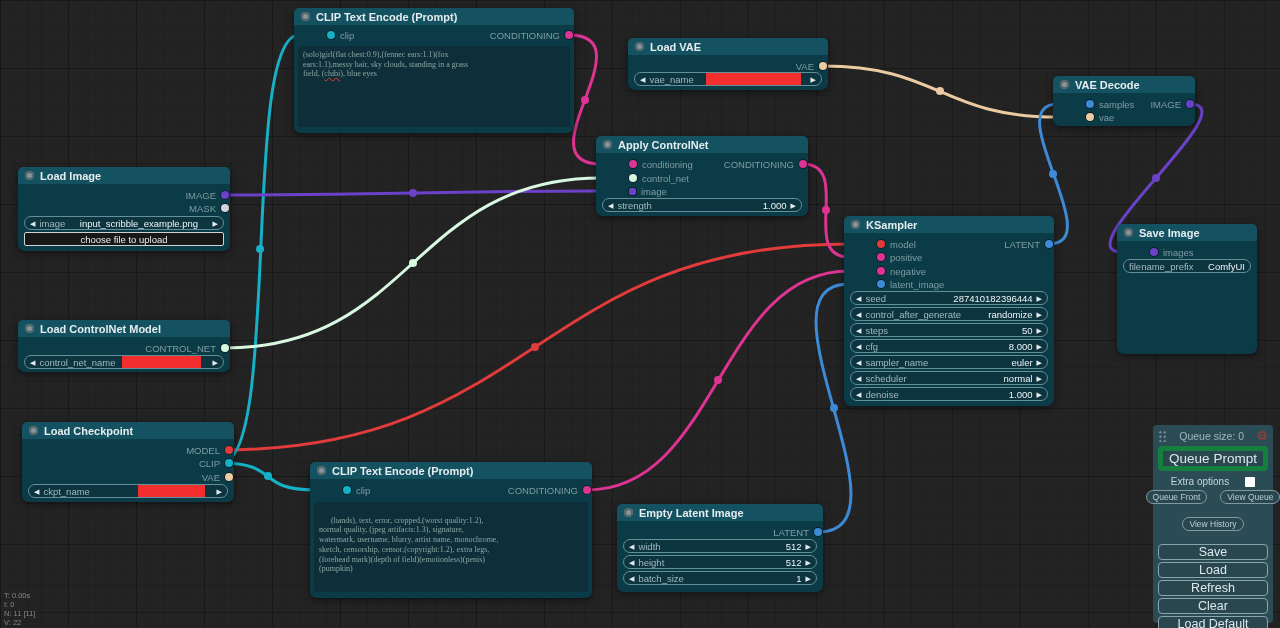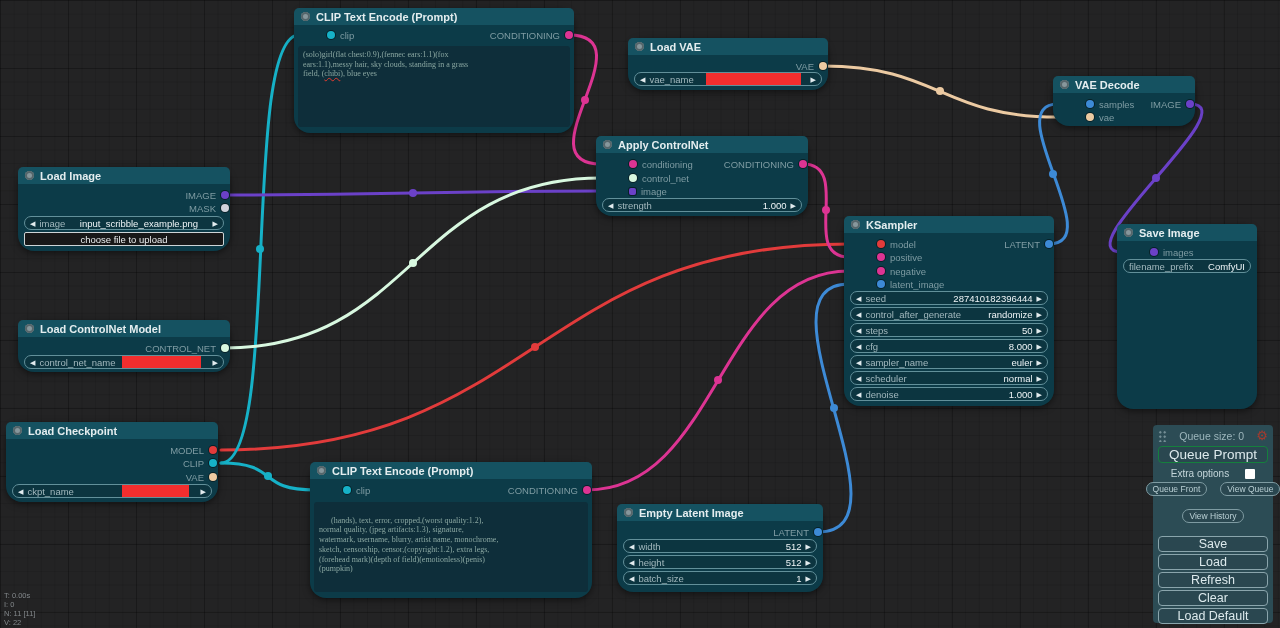--- a/index.html
+++ b/index.html
@@ -9,21 +9,21 @@
     background-color:#232324;
     background-image:
       linear-gradient(rgba(0,0,0,.22) 1px, transparent 1px),
       linear-gradient(90deg, rgba(0,0,0,.22) 1px, transparent 1px),
       linear-gradient(rgba(0,0,0,.10) 1px, transparent 1px),
       linear-gradient(90deg, rgba(0,0,0,.10) 1px, transparent 1px);
     background-size:68px 68px,68px 68px,13.6px 13.6px,13.6px 13.6px;
   }
   #wires{position:absolute;left:0;top:0;z-index:1;}
   #wires path{fill:none;stroke-width:3;stroke-linecap:round;}
-  .node{position:absolute;z-index:2;background:#0c3b48;border-radius:16px;
+  .node{position:absolute;z-index:2;background:#0c3b48;border-radius:7px;
     box-shadow:0 2px 7px rgba(0,0,0,.5);}
   .ntitle{position:absolute;top:0;left:0;right:0;height:17px;background:#155261;
     border-radius:5px 5px 0 0;display:flex;align-items:center;gap:6px;padding:0 7px;
     font-size:11px;font-weight:bold;color:#e4edef;white-space:nowrap;overflow:hidden;}
   .ndot{width:9px;height:9px;border-radius:50%;background:#87979c;
     box-shadow:inset 0 0 0 2px #55666b;flex:none;}
   .slot{position:absolute;display:flex;align-items:center;gap:5px;height:12px;
     font-size:9.5px;color:#7f9ca3;white-space:nowrap;padding-left:32px;}
   .slot.in{left:1px;}
   .slot.out{right:1px;flex-direction:row-reverse;}
@@ -53,21 +53,21 @@
   #qpanel{position:absolute;left:1153px;top:425px;width:120px;height:198px;z-index:3;
     background:#2c4c55;border-radius:4px;padding:3px 5px;box-sizing:border-box;
     display:flex;flex-direction:column;}
   .qp-head{display:flex;align-items:center;height:15px;margin:1px 0 4px;}
   .qp-handle{width:9px;height:12px;flex:none;
     background-image:radial-gradient(circle,#7b949b 1px,transparent 1.3px);
     background-size:4.5px 4.5px;}
   .qp-size{flex:1;text-align:center;font-size:10.5px;color:#9db6bc;}
   .qp-gear{flex:none;font-size:13px;color:#a33b2e;line-height:1;}
   .qp-gear::before{content:"⚙";}
-  .qp-main{height:23px;border:1px solid #15803d;border-radius:4px;background:#2a4750;
+  .qp-main{height:23px;border:5px solid #15803d;border-radius:4px;background:#2a4750;
     color:#dce9ec;font-size:13.5px;display:flex;align-items:center;justify-content:center;
     margin-bottom:5px;}
   .qp-extra{display:flex;align-items:center;justify-content:center;gap:16px;height:12px;
     font-size:10px;color:#c4d6da;margin-bottom:3px;}
   .qp-check{width:10px;height:10px;background:#fff;border-radius:1px;flex:none;}
   .qp-srow{display:flex;gap:13px;justify-content:center;margin-bottom:13px;}
   .qp-small{border:1px solid #7e9ba2;border-radius:8px;background:#2a4750;
     font-size:8.5px;color:#bad0d5;padding:1px 6px;white-space:nowrap;}
   .qp-gap{height:5px;}
   .qp-btn{height:18px;border:1px solid #8aa5ac;border-radius:4px;background:#2a4750;
@@ -227,21 +227,21 @@
     </div>
     <div class="widget" style="top:35px">
       <span class="warr l"></span>
       <span class="wlabel">control_net_name</span>
       <span class="wvalue"></span>
       <span class="warr r"></span>
       <span class="red-over" style="left:49%;width:40%"></span>
     </div>
   </div>
 
-  <div class="node" style="left:6px;top:422px;width:212px;height:80px">
+  <div class="node" style="left:22px;top:422px;width:212px;height:80px">
     <div class="ntitle">
       <span class="ndot"></span>
       <span>Load Checkpoint</span>
     </div>
     <div class="slot out" style="top:22px">
       <span class="sdot c-model"></span>
       <span>MODEL</span>
     </div>
     <div class="slot out" style="top:35px">
       <span class="sdot c-clip"></span>
@@ -322,21 +322,21 @@
       <span class="warr r"></span>
     </div>
     <div class="widget" style="top:171px">
       <span class="warr l"></span>
       <span class="wlabel">denoise</span>
       <span class="wvalue">1.000</span>
       <span class="warr r"></span>
     </div>
   </div>
 
-  <div class="node" style="left:1117px;top:224px;width:140px;height:185px">
+  <div class="node" style="left:1117px;top:224px;width:140px;height:130px">
     <div class="ntitle">
       <span class="ndot"></span>
       <span>Save Image</span>
     </div>
     <div class="slot in" style="top:22px">
       <span class="sdot c-img"></span>
       <span>images</span>
     </div>
     <div class="widget" style="top:35px">
       <span class="wlabel">filename_prefix</span>

